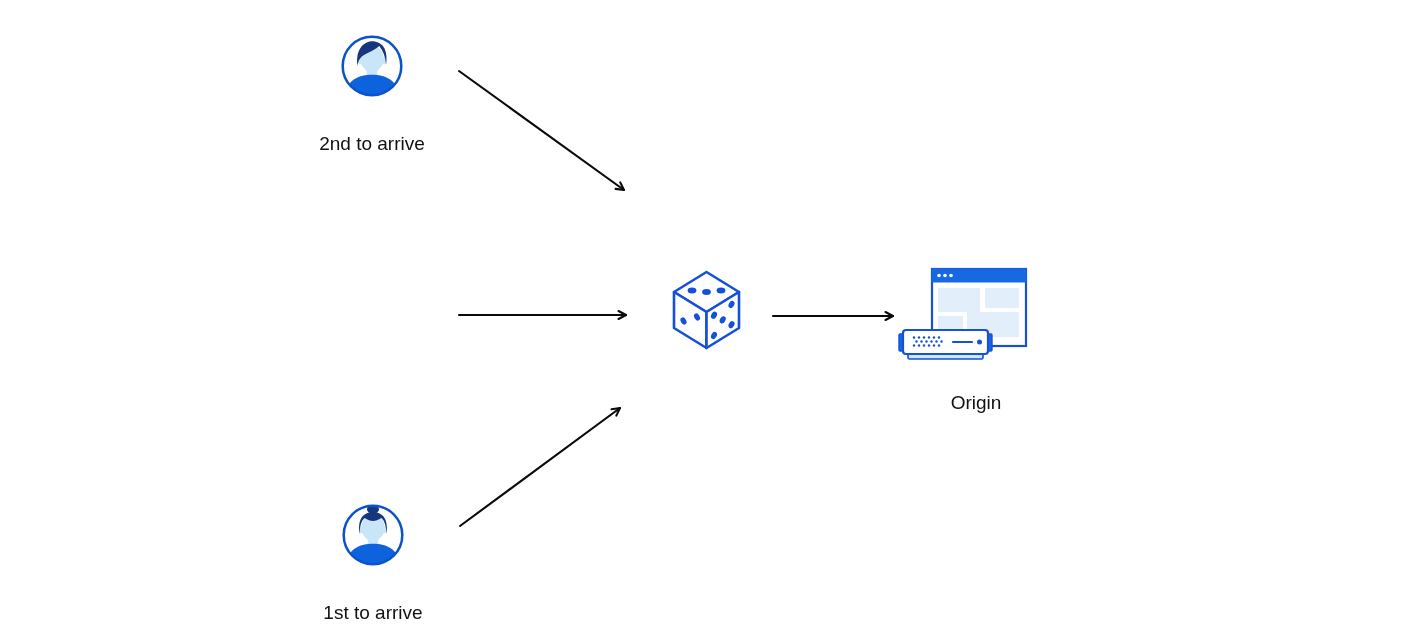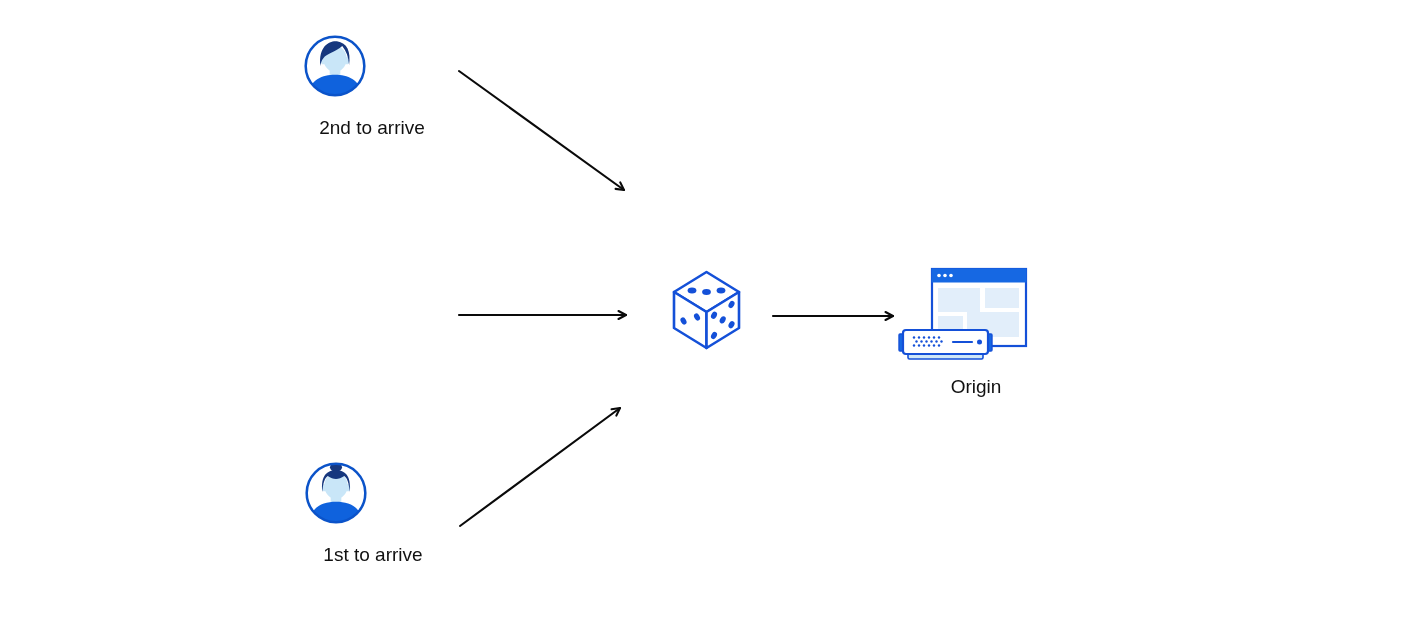--- a/index.html
+++ b/index.html
@@ -1,21 +1,21 @@
 <!DOCTYPE html>
 <html><head>
 <meta charset="utf-8">
 <style>
   html,body{margin:0;padding:0;}
   body{
     width:1405px;height:633px;background:#ffffff;position:relative;
     font-family:"Liberation Sans","DejaVu Sans",sans-serif;overflow:hidden;
   }
   .canvas{position:absolute;inset:0;}
-  .node{position:absolute;display:flex;flex-direction:column;}
+  .node{position:absolute;display:flex;flex-direction:column;align-items:center;gap:16px;}
   .node-label{
     margin-top:17px;font-size:19px;line-height:23px;color:#111111;
     text-align:center;white-space:nowrap;
   }
   .arrow-layer{position:absolute;left:0;top:0;width:1405px;height:633px;pointer-events:none;}
   .icon-box{display:block;}
 </style>
 </head>
 <body>
 
@@ -50,21 +50,21 @@
         <ellipse cx="46.2" cy="28.5" rx="2.4" ry="3.8" fill="#c9e6f8"></ellipse>
         <ellipse cx="34" cy="26.5" rx="12" ry="13.5" fill="#c9e6f8"></ellipse>
         <path d="M19,34 C16.5,13 29,7.5 36,8.5 C46.5,10 50.5,19 48.5,33 C48,25 45.5,18.5 41.5,13.5 C33.5,20 25.5,21.5 22,26 C20,28.5 19.3,31 19,34 Z" fill="#16377e"></path>
       </g>
       <circle cx="34" cy="34" r="30.2" fill="none" stroke="#0b53c9" stroke-width="2.6"></circle>
     </svg>
     <div class="node-label">2nd to arrive</div>
   </div>
 
 
-  <div class="node" style="left:303px;top:460px;width:140px;">
+  <div class="node" style="left:303px;top:502px;width:140px;">
     <svg class="icon-box" width="66" height="66" viewBox="0 0 68 68">
       <defs>
           <clipPath id="cp3">
             <circle cx="34" cy="34" r="30.2"></circle>
           </clipPath>
         </defs>
       <circle cx="34" cy="34" r="30.2" fill="#ffffff"></circle>
       <g clip-path="url(#cp3)">
         <rect x="28.5" y="34" width="11" height="13" fill="#c9e6f8"></rect>
         <path d="M4,68 C8,48 20,43 34,43 C48,43 60,48 64,68 Z" fill="#0f62dd"></path>

